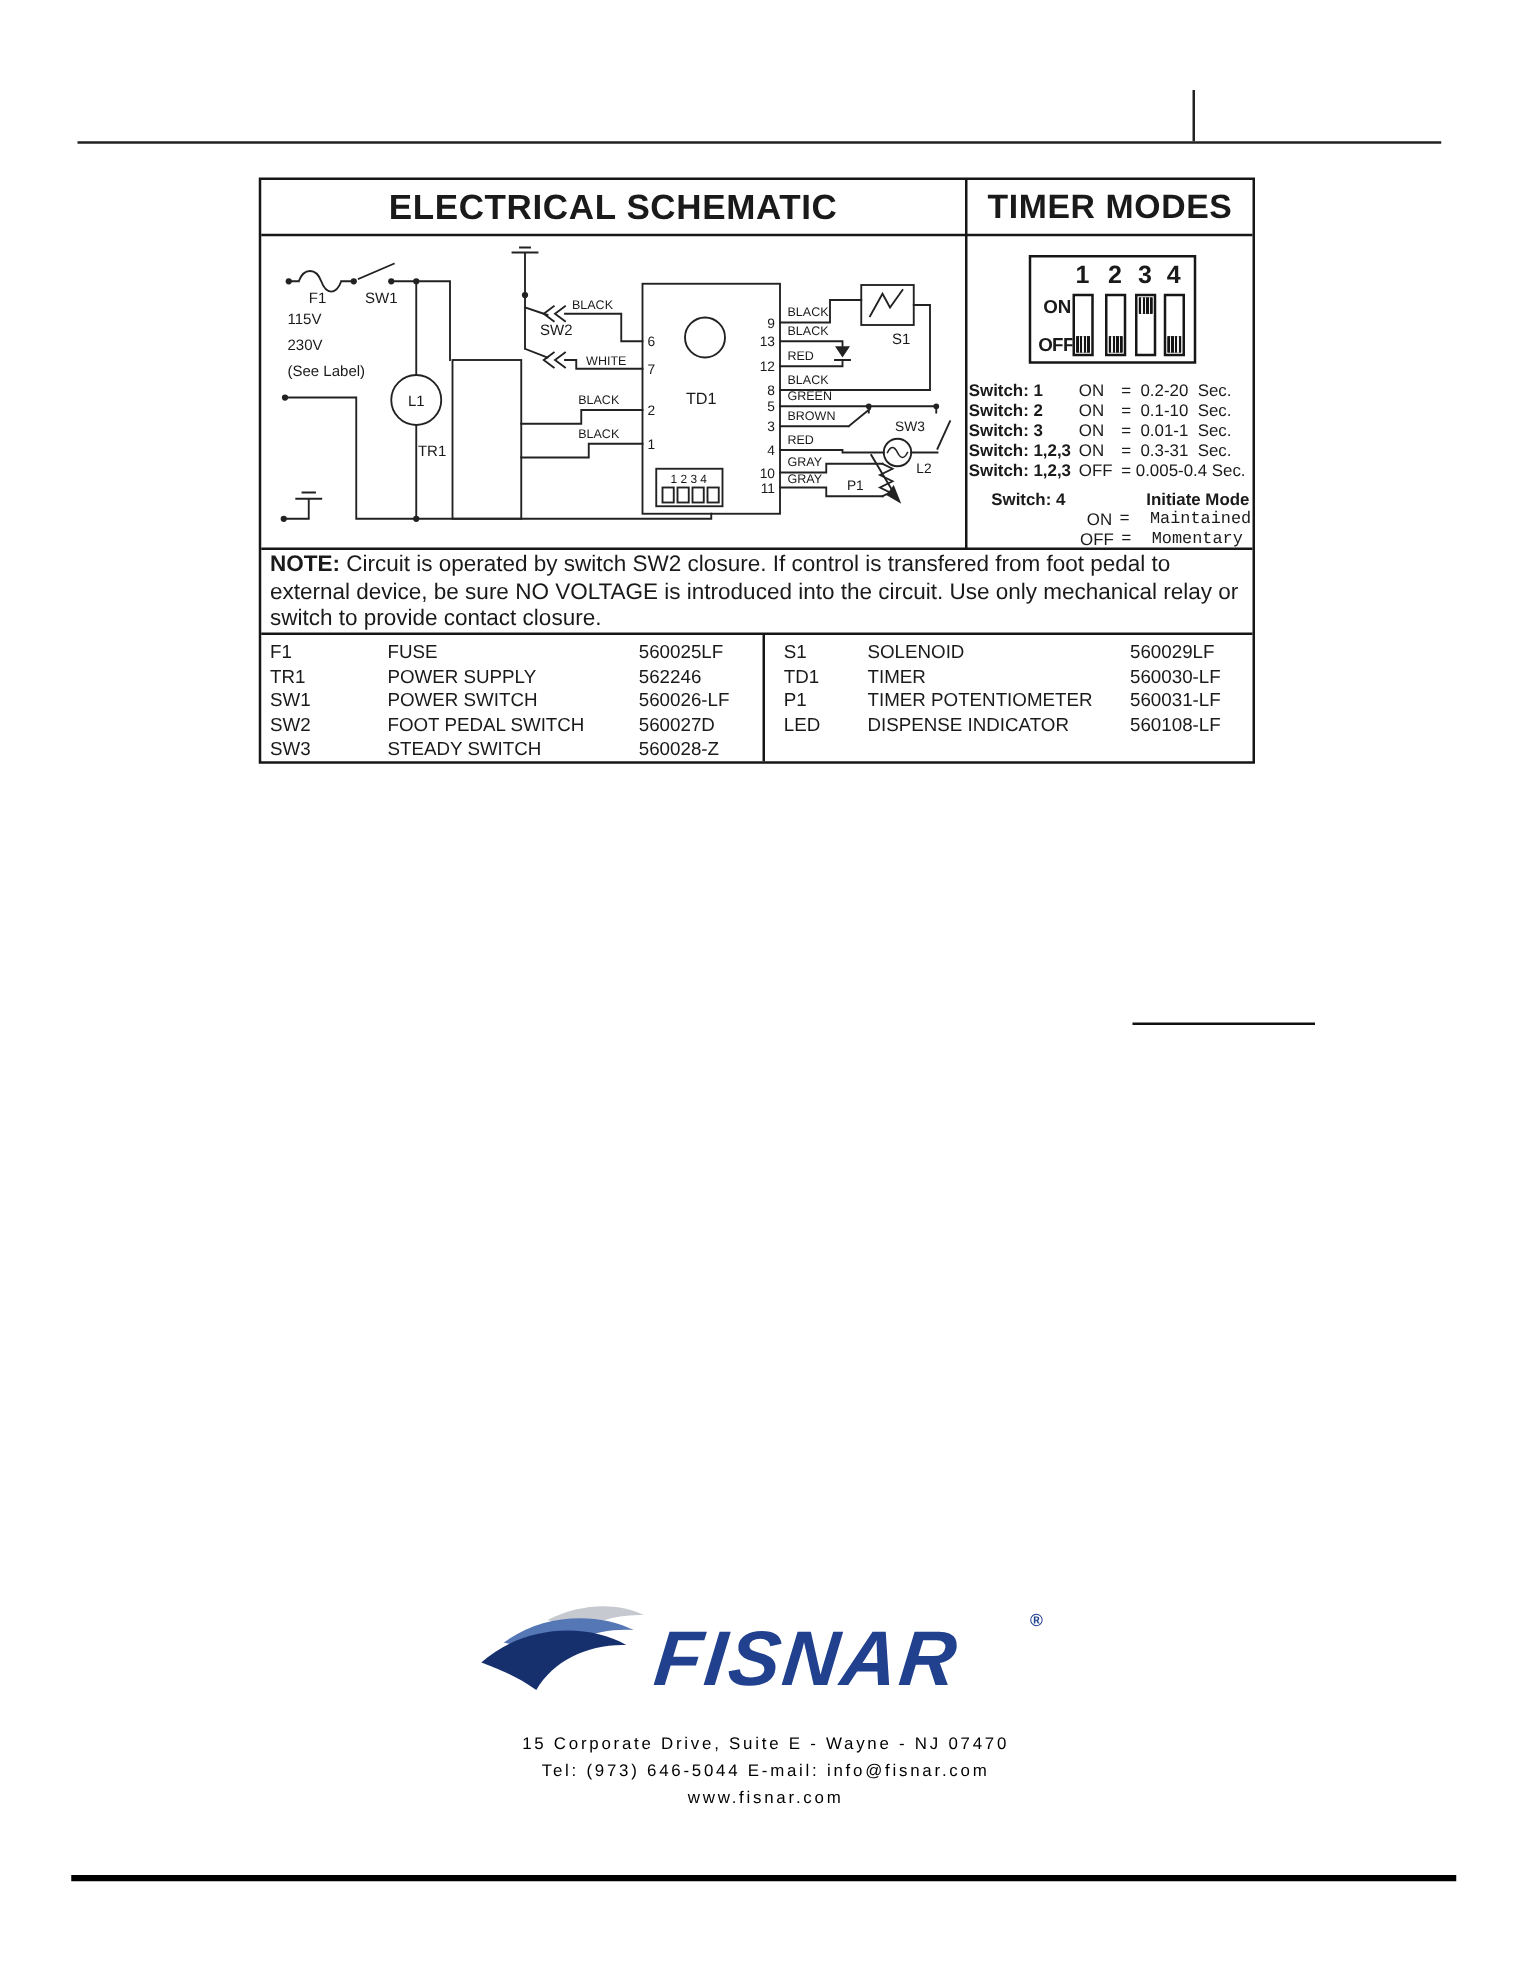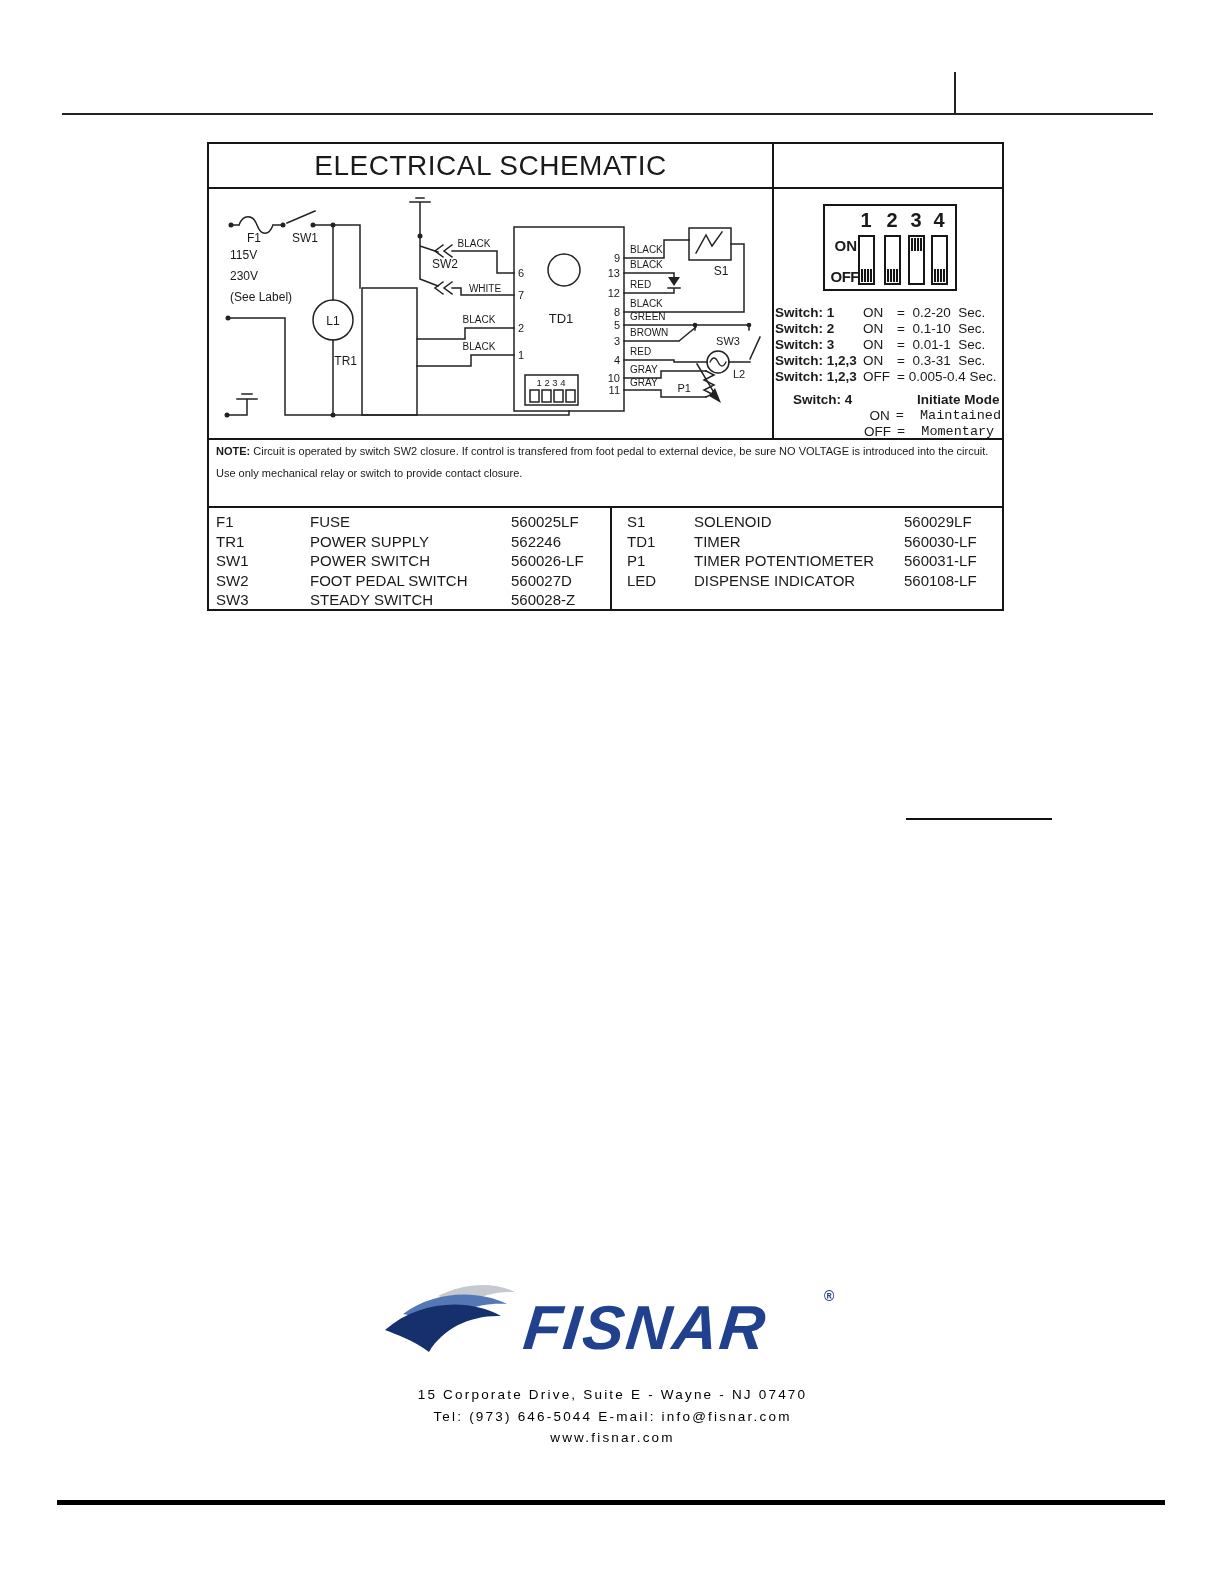--- a/index.html
+++ b/index.html
@@ -19,21 +19,21 @@
   
   .main-box { left:207px; top:142px; width:797px; height:469px; border:2px solid #161616; }
   .box-inner { position:absolute; inset:0; }
   .hdr-line   { position:absolute; top:43px;  left:0; right:0; height:2px; background:#161616; }
   .v-div1     { position:absolute; left:563px; top:0; width:2px; height:296px; background:#161616; }
   .note-line  { position:absolute; top:294px; left:0; right:0; height:2px; background:#161616; }
   .parts-line { position:absolute; top:362px; left:0; right:0; height:2px; background:#161616; }
   .v-div2     { position:absolute; left:401px; top:364px; width:2px; bottom:0; background:#161616; }
 
   .title-left  { position:absolute; left:0;   top:0; width:563px; height:43px;
-                 line-height:43px; text-align:center; font-weight:normal; font-size:28px; letter-spacing:.5px; }
+                 line-height:43px; text-align:center; font-weight:bold; font-size:28px; letter-spacing:.5px; }
   .title-right { position:absolute; left:565px; top:0; right:0; height:43px;
                  line-height:43px; text-align:center; font-weight:bold; font-size:27px; letter-spacing:.5px; }
 
   
   .schem { position:absolute; left:0; top:45px; width:556px; height:247px; }
   .schem .w  { stroke:#222; stroke-width:1.5; fill:none; stroke-linecap:square; }
   .schem .d  { fill:#222; stroke:none; }
   .schem text { fill:#1a1a1a; font-family:"Liberation Sans", sans-serif; }
   .t10 { font-size:10px; } .t11 { font-size:11px; } .t12 { font-size:12px; } .t13 { font-size:13px; }
 
@@ -56,21 +56,21 @@
   .sw-lab  { width:88px;font-weight:bold; }
   .sw-st   { width:34px; }
   .sw-val  { white-space:pre;text-align:right; }
   .init-block { margin-top:7px;margin-left:18px; }
   .init-row { display:flex; height:16px; line-height:16px; }
   .init-mode { font-weight:bold;padding-left:36px; }
   .init-st { width:104px; text-align:right; padding-right:6px; }
   .init-val { white-space:pre;font-family:Liberation Mono, monospace; }
 
   
-  .note { position:absolute; top:297px; left:7px; right:5px; font-size:11px; line-height:21.5px; }
+  .note { position:absolute; top:297px; left:7px; right:5px; font-size:18px; line-height:21.5px; }
   .note b { font-weight:bold; }
 
   
   .parts { position:absolute; top:368px; font-size:15px; line-height:19.5px; }
   .parts.pl { left:7px;  width:392px; }
   .parts.pr { left:418px; width:372px; }
   .part-row { display:flex; }
   .pl .part-ref { width:94px; } .pl .part-name { width:201px; }
   .pr .part-ref { width:67px; } .pr .part-name { width:210px; }
 
@@ -84,20 +84,21 @@
 </style>
 </head>
 <body>
 
 <div class="abs top-rule"></div>
 <div class="abs top-tick"></div>
 
 <div class="abs main-box">
   <div class="box-inner">
     <div class="title-left">ELECTRICAL SCHEMATIC</div>
+    <div class="title-right">TIMER MODES</div>
     <div class="hdr-line"></div>
     <div class="v-div1"></div>
 
     <svg class="schem" viewBox="0 0 556 247">
 
       <g>
         <path class="w" d="M22,36 H30 M30,36 C34,25 44,25 48,36 C52,47 60,47 64,36 M64,36 H72"></path>
         <path class="w" d="M78,34 L106,22 M104,36 H151 M151,36 V99"></path>
         <circle class="d" cx="22" cy="36" r="2.5"></circle>
           <circle class="d" cx="74" cy="36" r="2.5"></circle>

